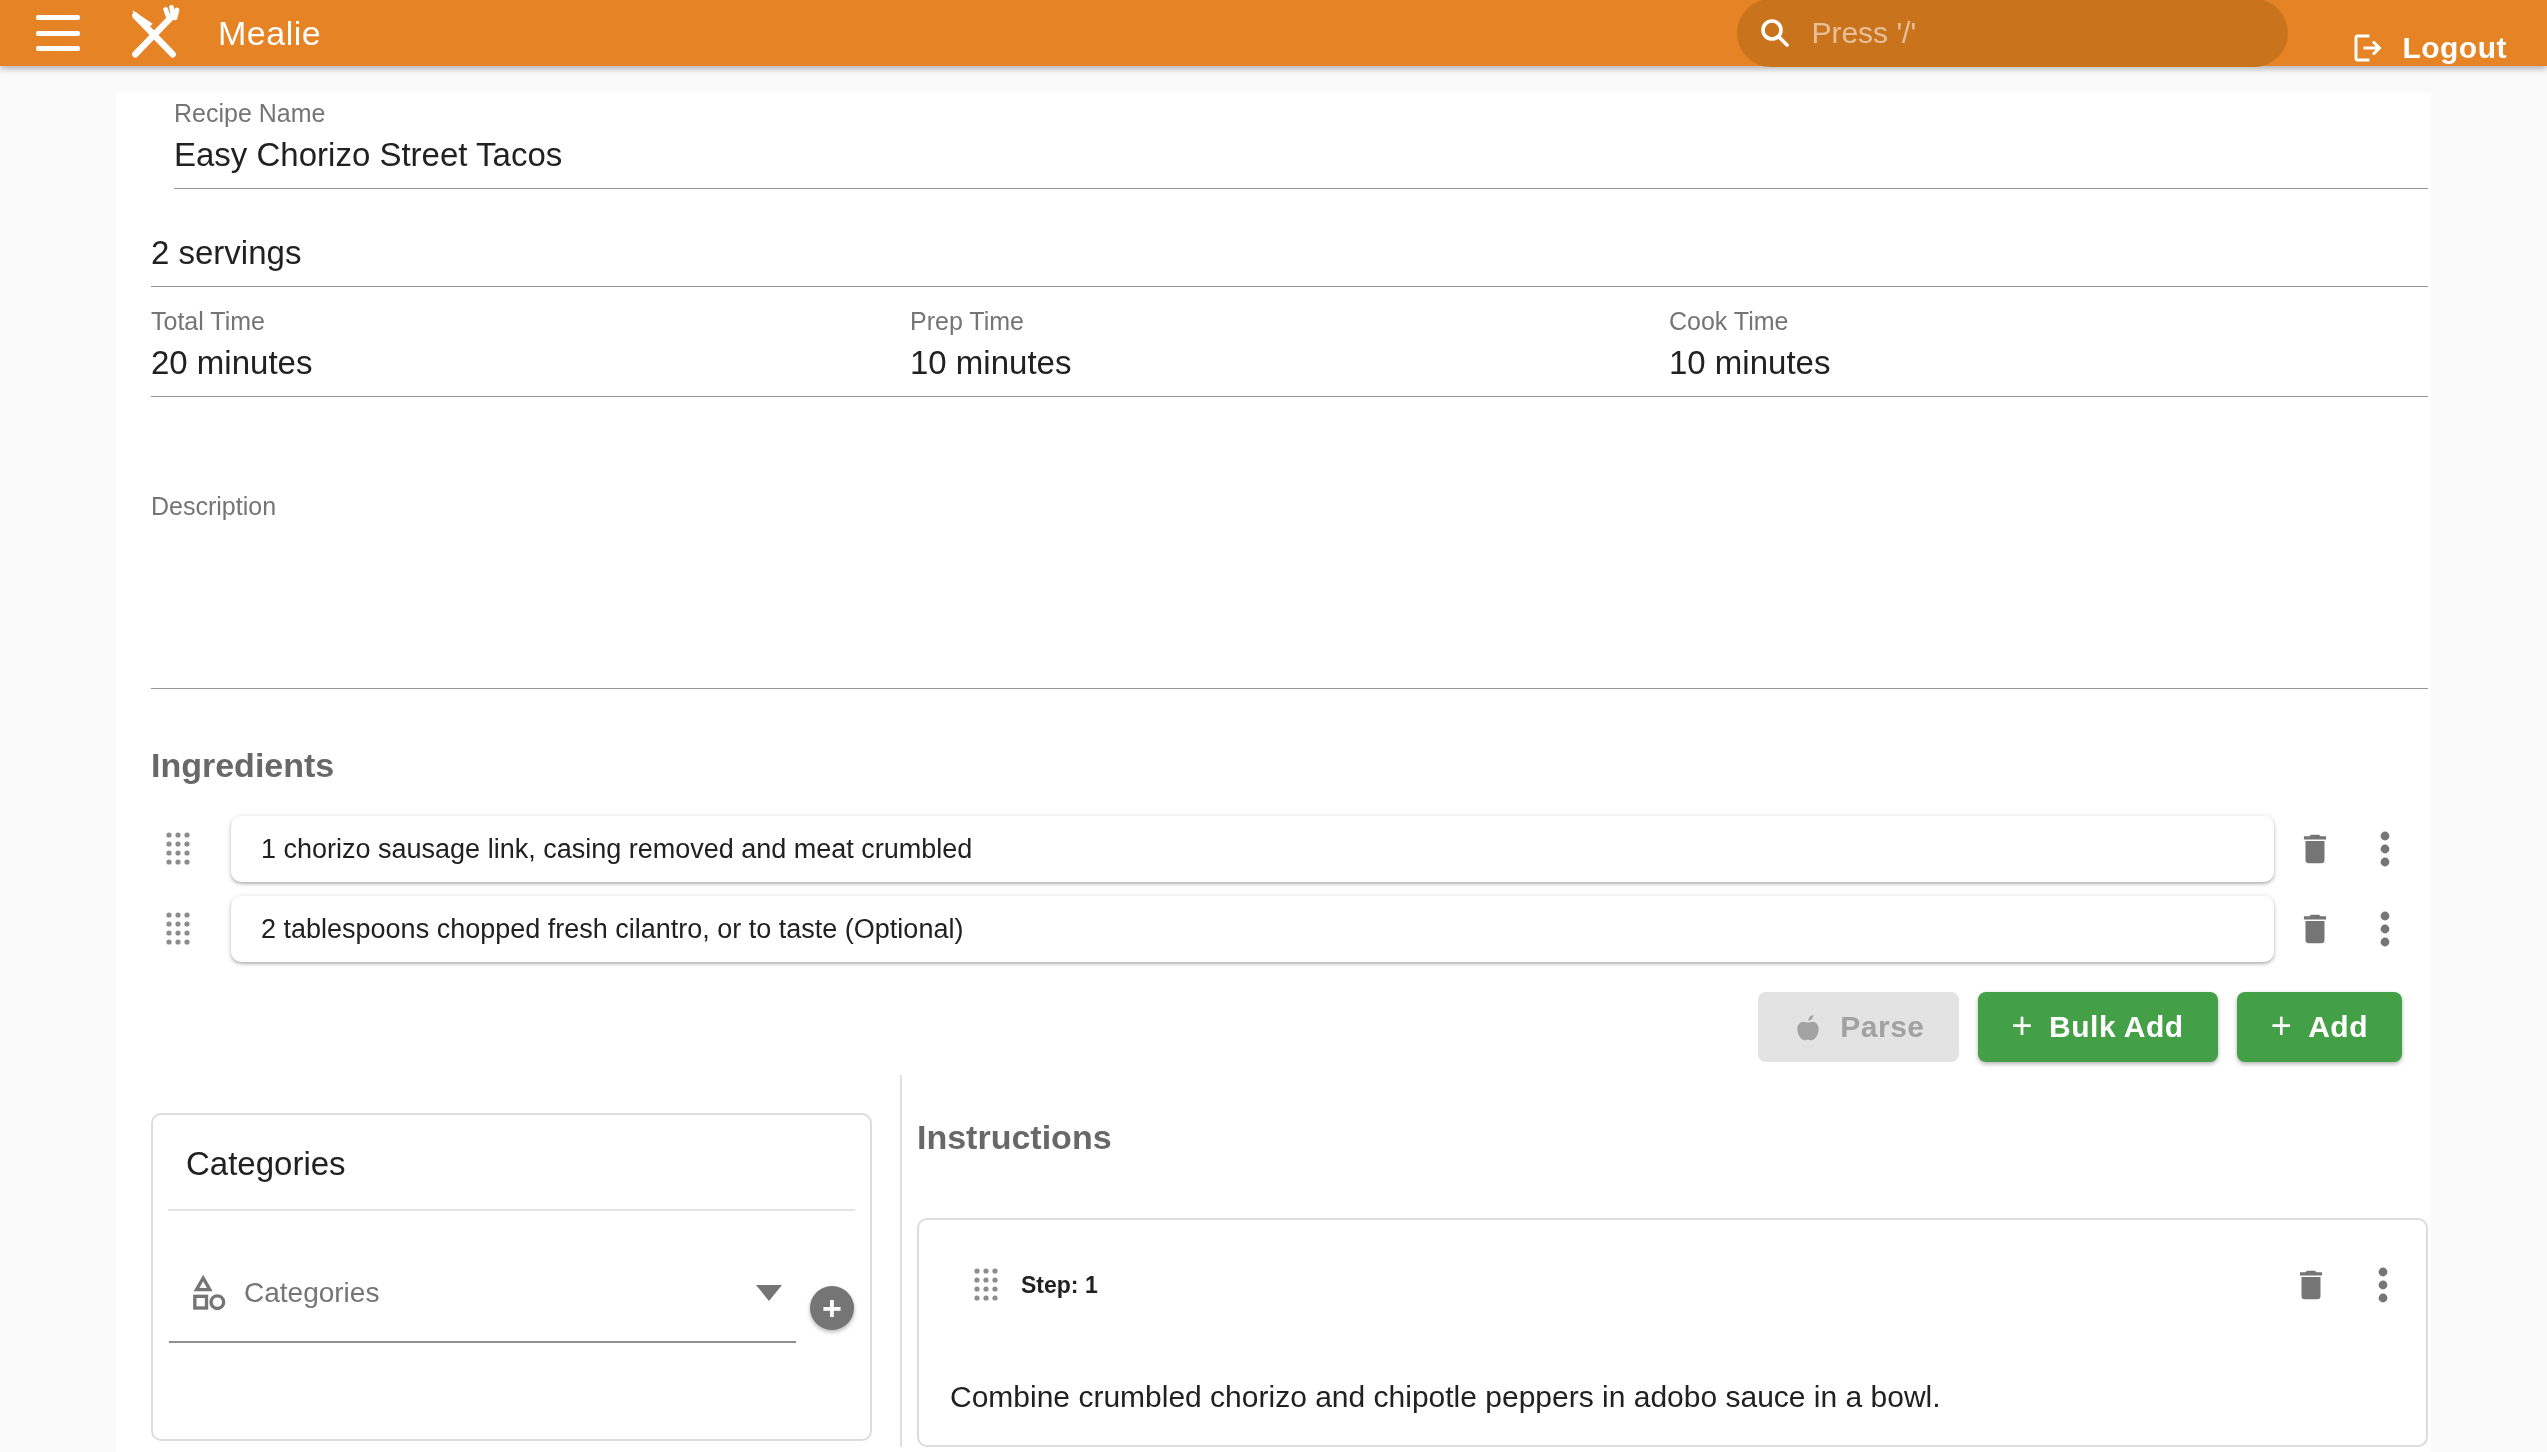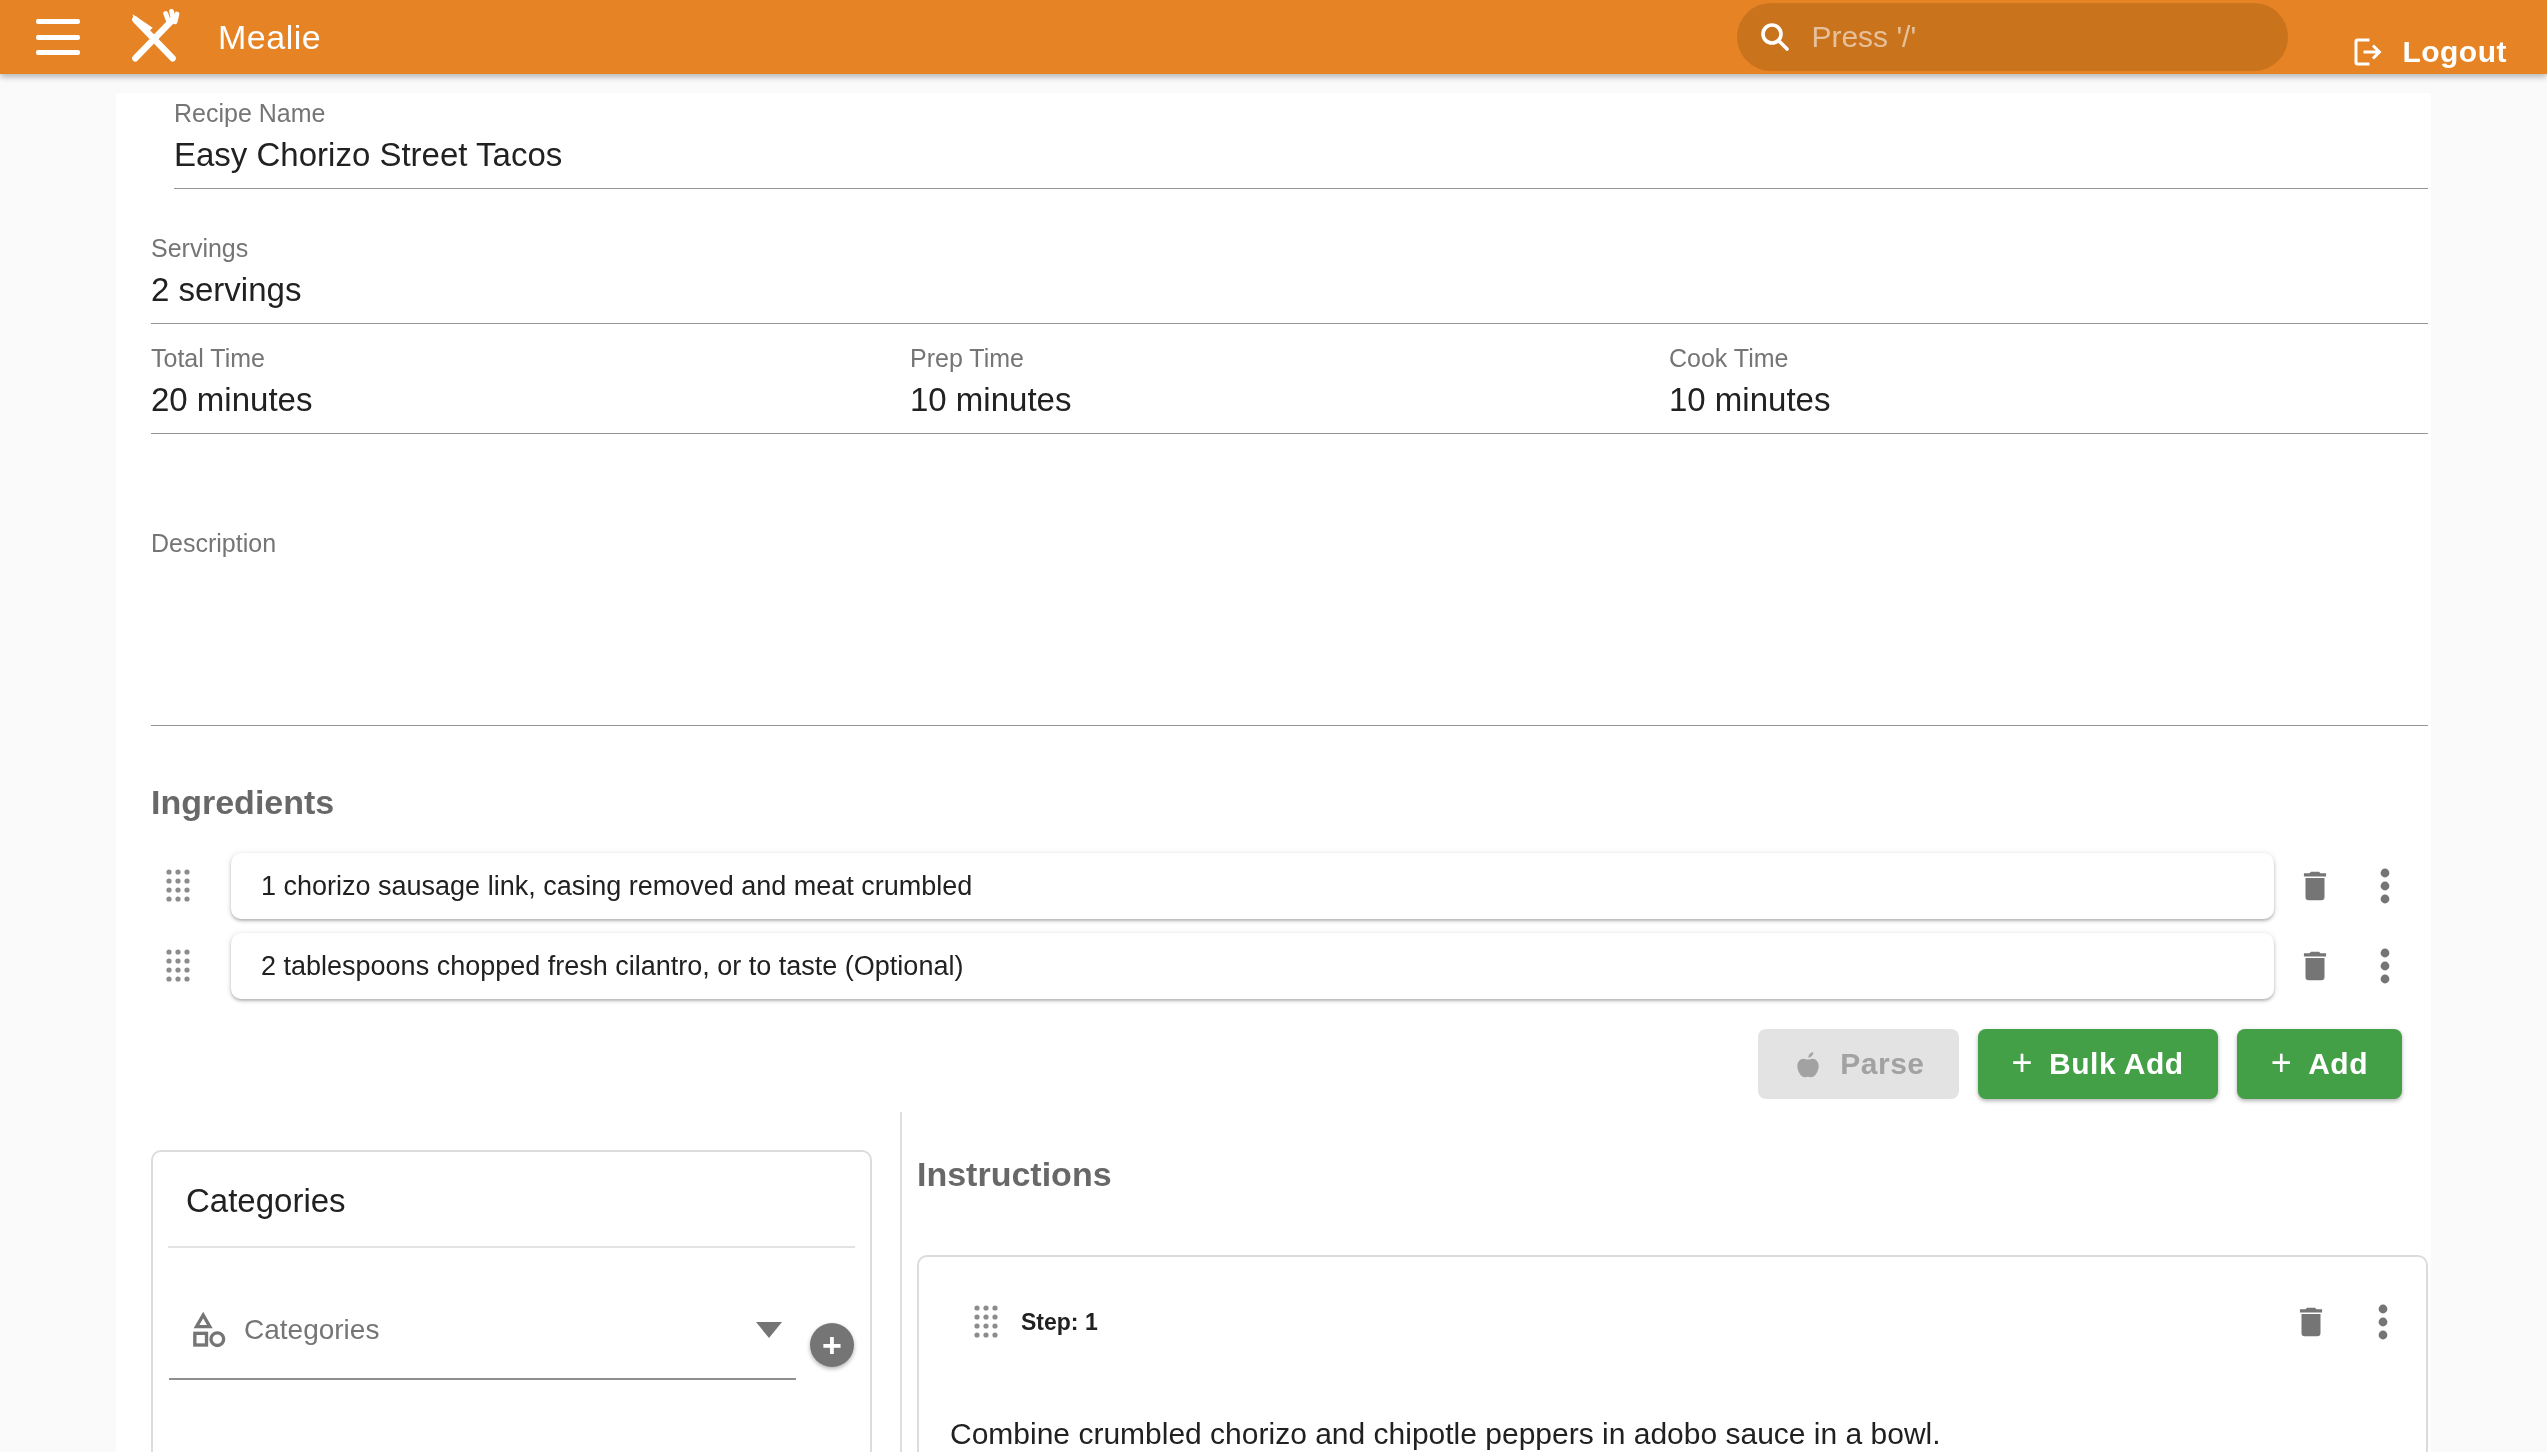--- a/index.html
+++ b/index.html
@@ -6,21 +6,21 @@
   body{
     width:2547px;height:1453px;overflow:hidden;
     background:#fafafa;
     font-family:"Liberation Sans", sans-serif;
     color:#212121;
   }
   .app{position:relative;width:2547px;height:1453px;overflow:hidden;}
 
   
   .appbar{
-    position:absolute;top:0;left:0;right:0;height:74px;
+    position:absolute;top:0;left:0;right:0;height:66px;
     background:#E58325;
     display:flex;align-items:center;
     padding:0 28px;box-sizing:border-box;
     box-shadow:0 3px 6px rgba(0,0,0,.28);
     z-index:10;
   }
   .hamburger{width:44px;height:36px;display:flex;flex-direction:column;justify-content:space-between;cursor:pointer;background:none;border:none;padding:0;margin-left:8px;}
   .hamburger span{display:block;height:5px;border-radius:2px;background:#fff;}
   .logo{width:64px;height:64px;margin-left:42px;}
   .app-title{color:#fff;font-size:34px;font-weight:500;margin-left:32px;letter-spacing:0.5px;}
@@ -190,21 +190,20 @@
 
   <main class="sheet">
     <div class="form-wrap">
 
       <div class="field f-recipe">
         <div class="flabel">Recipe Name</div>
         <input class="fvalue" type="text" value="Easy Chorizo Street Tacos" style="">
       </div>
 
       <div class="field f-servings">
-        <div class="flabel">Servings</div>
         <input class="fvalue" type="text" value="2 servings" style="">
       </div>
 
       <div class="time-row">
         <div class="field">
           <div class="flabel">Total Time</div>
           <input class="fvalue" type="text" value="20 minutes" style="">
         </div>
         <div class="field">
           <div class="flabel">Prep Time</div>

